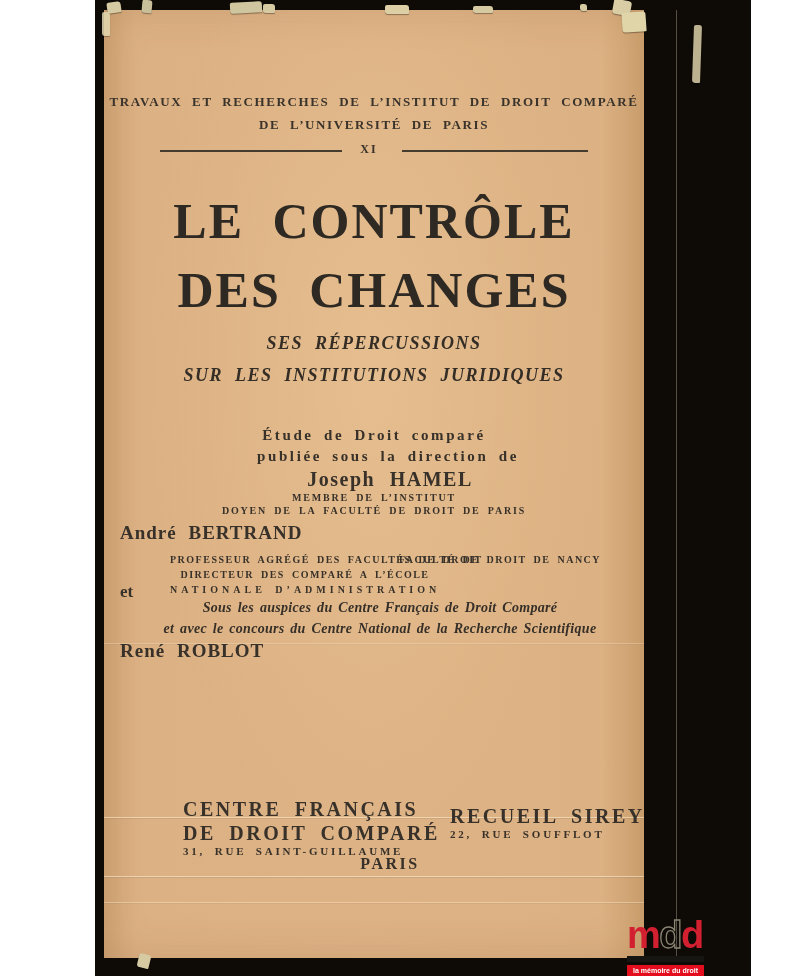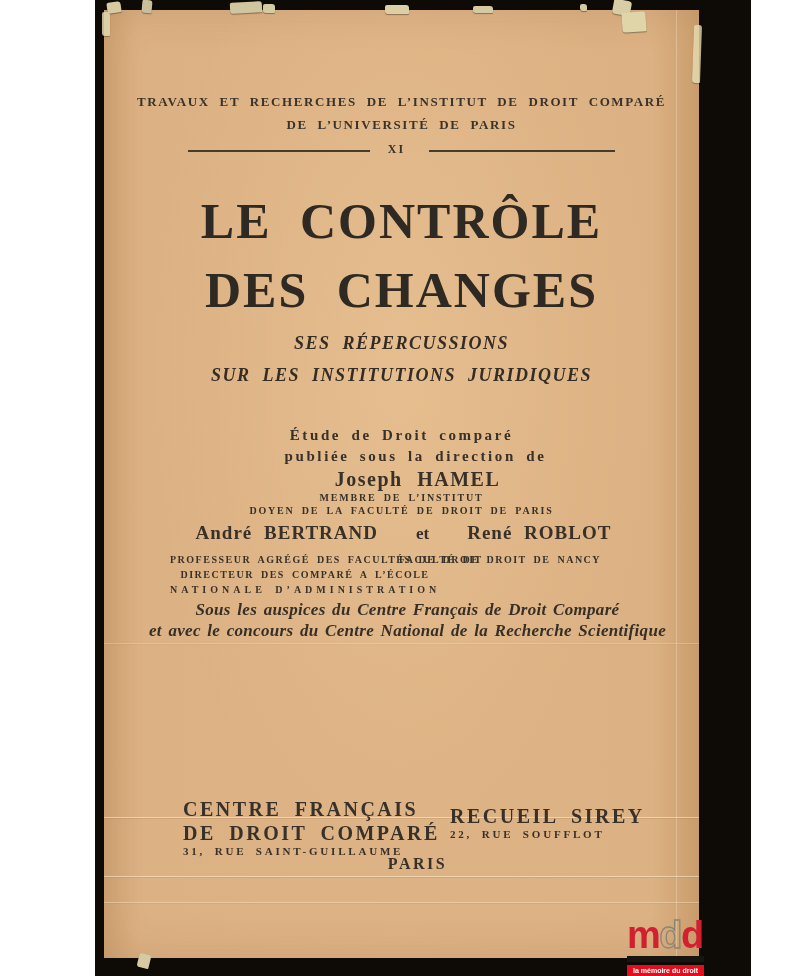--- a/index.html
+++ b/index.html
@@ -7,21 +7,21 @@
   body{
     width:800px;height:976px;position:relative;background:#ffffff;
     font-family:"Liberation Serif",serif;overflow:hidden;
   }
   .scene{position:absolute;inset:0;}
   .photo-black{
     position:absolute;left:95px;top:0;width:656px;height:976px;
     background:#0e0b07;
   }
   .cover{
-    position:absolute;left:104px;top:10px;width:595px;height:948px;
+    position:absolute;left:104px;top:10px;width:540px;height:948px;
     background:
       radial-gradient(ellipse at 50% 38%, rgba(236,199,150,.55) 0%, rgba(236,199,150,0) 60%),
       linear-gradient(90deg, #d2a676 0%, #dcb184 6%, #ddb285 50%, #dcb183 92%, #d0a472 100%),
       #ddb283;
     box-shadow:inset 0 0 40px rgba(120,80,40,.18);
     color:#37312a;
   }
   .abs{position:absolute;white-space:nowrap;}
   .ctr{left:0;right:0;text-align:center;}
   
@@ -31,28 +31,28 @@
   .rule.l{width:182px;margin-right:18px;}
   .rule.r{width:186px;margin-left:24px;}
   .vol{font-size:12px;font-weight:bold;letter-spacing:2px;color:#3a332b;transform:translateY(-1px);}
   
   .title{font-size:50px;line-height:50px;font-weight:bold;letter-spacing:2px;word-spacing:14px;color:#2e2a23;}
   
   .subtitle{font-size:18px;font-style:italic;font-weight:bold;letter-spacing:1.5px;word-spacing:6px;color:#332d26;}
   .edition{font-size:15px;font-weight:bold;letter-spacing:2.6px;word-spacing:4px;}
   .director{font-size:20px;font-weight:bold;letter-spacing:1.5px;word-spacing:8px;padding-left:32px;}
   .small-caps{font-size:10px;font-weight:bold;letter-spacing:1.8px;word-spacing:3px;}
-  .authors-row{position:absolute;top:512px;left:4px;right:0;display:flex;justify-content:center;align-items:baseline;gap:38px;}
+  .authors-row{position:absolute;top:512px;left:16px;right:0;display:flex;justify-content:center;align-items:baseline;gap:38px;flex-direction:column;}
   .author-name{font-size:19px;font-weight:bold;letter-spacing:1px;word-spacing:6px;}
   .conj{font-size:17px;font-weight:bold;}
   .titles-col{position:absolute;top:542px;font-size:10px;font-weight:bold;letter-spacing:1.5px;word-spacing:3px;line-height:15px;text-align:center;white-space:nowrap;}
   .titles-col.left{left:66px;width:270px;}
   .titles-col.right{left:281px;width:230px;}
   .titles-col.left div:nth-child(3){letter-spacing:4px;}
-  .auspices{font-size:17px;font-style:italic;font-weight:bold;letter-spacing:.3px;word-spacing:2px;color:#352f28;margin-left:12px;}
+  .auspices{font-size:14px;font-style:italic;font-weight:bold;letter-spacing:.3px;word-spacing:2px;color:#352f28;margin-left:12px;}
   
   .pub{position:absolute;white-space:nowrap;color:#37312a;}
   .pub .big{font-size:20px;font-weight:bold;letter-spacing:2.5px;word-spacing:6px;line-height:24px;}
   .pub .addr{font-size:11px;font-weight:bold;letter-spacing:2.8px;word-spacing:4px;}
   .city{font-size:16px;font-weight:bold;letter-spacing:2.5px;}
   
   .crease-h{position:absolute;left:0;right:0;height:1px;background:rgba(252,240,212,.55);box-shadow:0 1px 0 rgba(110,80,50,.12);}
   .crease-v{position:absolute;top:0;bottom:0;width:1px;background:rgba(252,240,212,.30);}
   
   .chip{position:absolute;background:#d5caa2;border-radius:2px 3px 1px 3px;box-shadow:0 1px 1px rgba(0,0,0,.35);}

